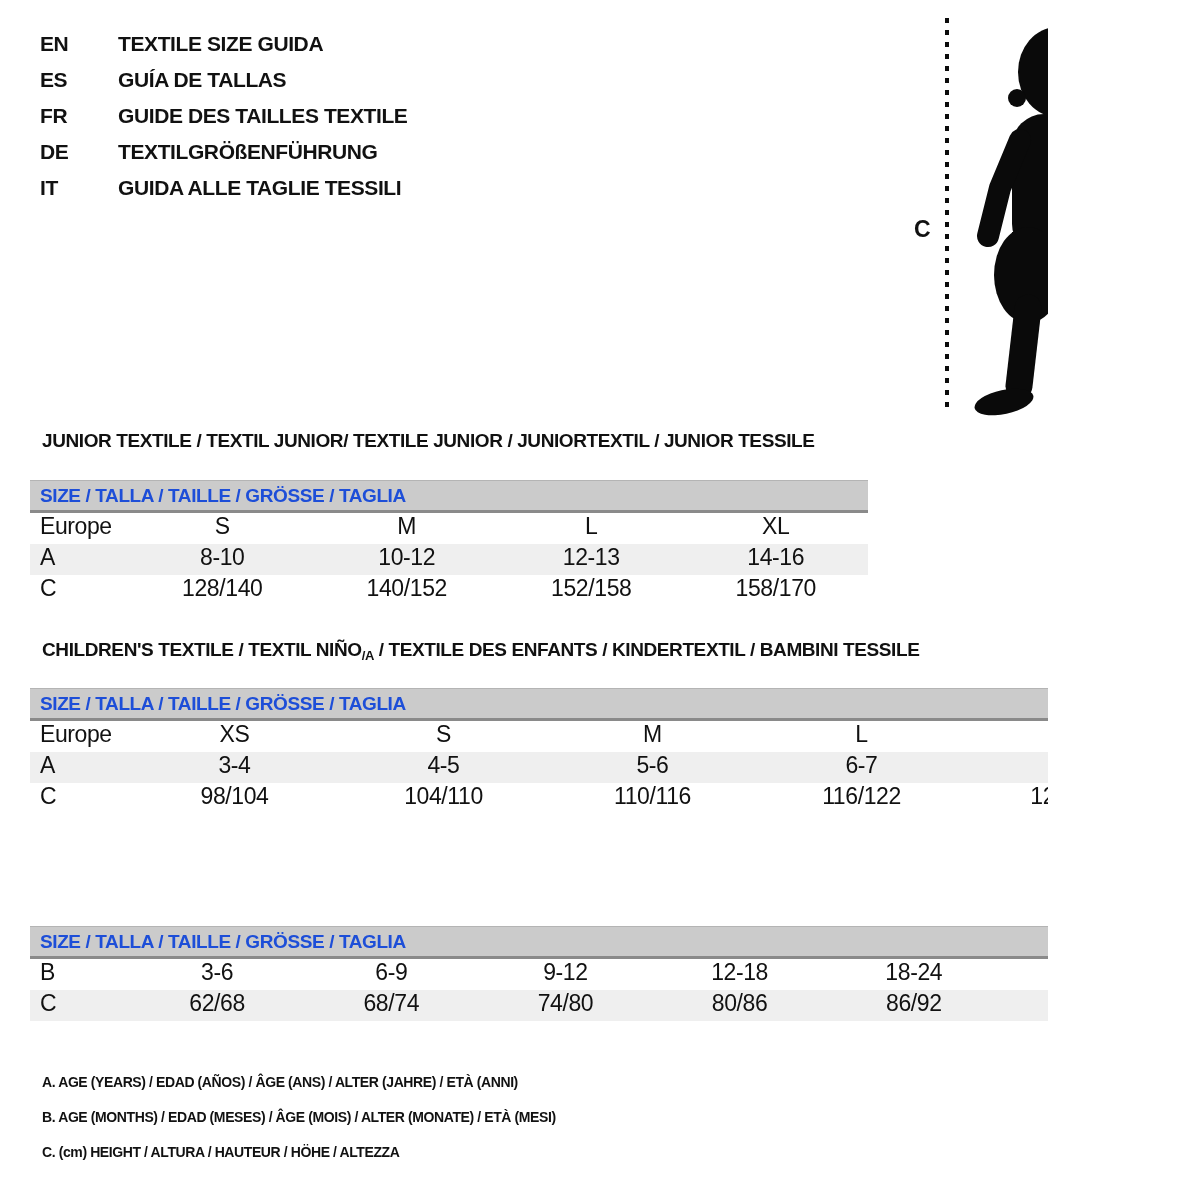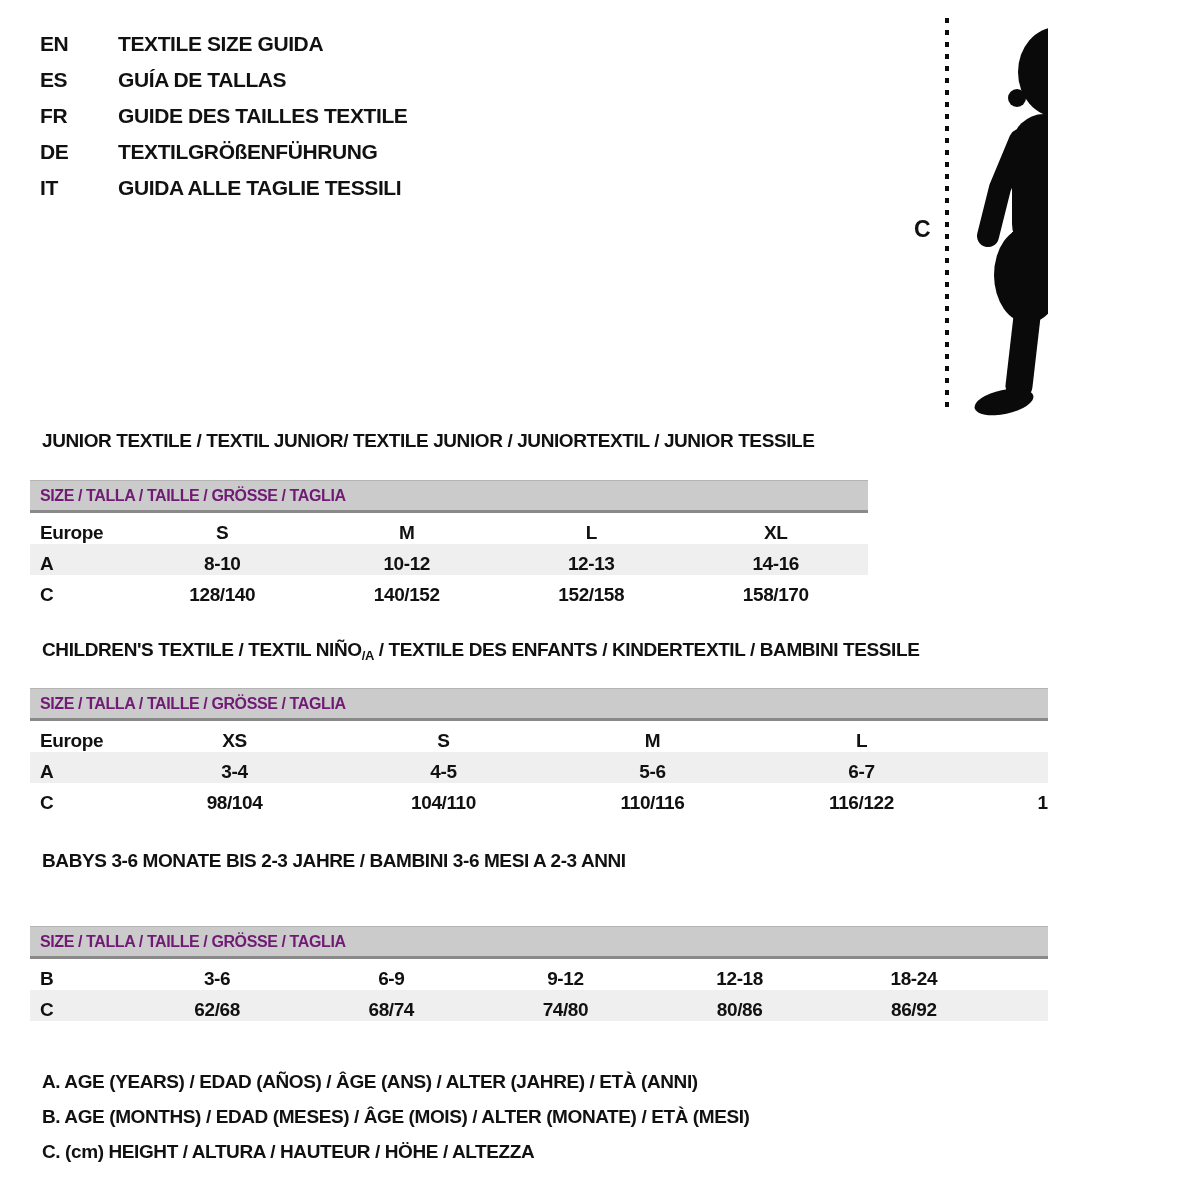--- a/index.html
+++ b/index.html
@@ -36,29 +36,29 @@
   .size-table { position: absolute; left: 30px; }
   .pos-junior-table   { top: 480px; width: 838px; }
   .pos-children-table { top: 688px; width: 1145px; }
   .pos-babies-table   { top: 926px; width: 1145px; }
   .size-bar {
     height: 33px; background: #cbcbcb;
     border-top: 1px solid #b4b4b4;
     border-bottom: 3px solid #8a8a8a;
     display: flex; align-items: center;
     padding-left: 10px;
-    font-size: 16px; font-weight: bold; color: #701a75;
+    font-size: 19px; font-weight: bold; color: #1d4ed8;
   }
-  .trow { display: flex; height: 31px; align-items: flex-end; font-size: 19px; font-weight: bold; }
+  .trow { display: flex; height: 31px; align-items: flex-start; font-size: 23px; font-weight: normal; }
   .trow.shaded { background: #efefef; }
   .tlabel { width: 100px; padding-left: 10px; }
   .tcell { flex: 1; text-align: center; }
 
   
-  .legend { position: absolute; left: 42px; top: 1064px; font-size: 19px; font-weight: bold; }
+  .legend { position: absolute; left: 42px; top: 1064px; font-size: 14px; font-weight: bold; }
   .legend-line { height: 35px; display: flex; align-items: center; }
 </style>
 </head>
 <body>
 
 <div class="canvas">
 
   <div class="langs">
     <div class="lang-row">
       <span class="lang-code">EN</span>
@@ -159,21 +159,20 @@
       <span class="tlabel">C</span>
       <span class="tcell">98/104</span>
       <span class="tcell">104/110</span>
       <span class="tcell">110/116</span>
       <span class="tcell">116/122</span>
       <span class="tcell">122/128</span>
     </div>
   </div>
 
   <div class="section-title pos-babies-title">
-    <div>BABYS 3-6 MONATE BIS 2-3 JAHRE / BAMBINI 3-6 MESI A 2-3 ANNI</div>
   </div>
   <div class="size-table pos-babies-table">
     <div class="size-bar">SIZE / TALLA / TAILLE / GRÖSSE / TAGLIA</div>
     <div class="trow">
       <span class="tlabel">B</span>
       <span class="tcell">3-6</span>
       <span class="tcell">6-9</span>
       <span class="tcell">9-12</span>
       <span class="tcell">12-18</span>
       <span class="tcell">18-24</span>

